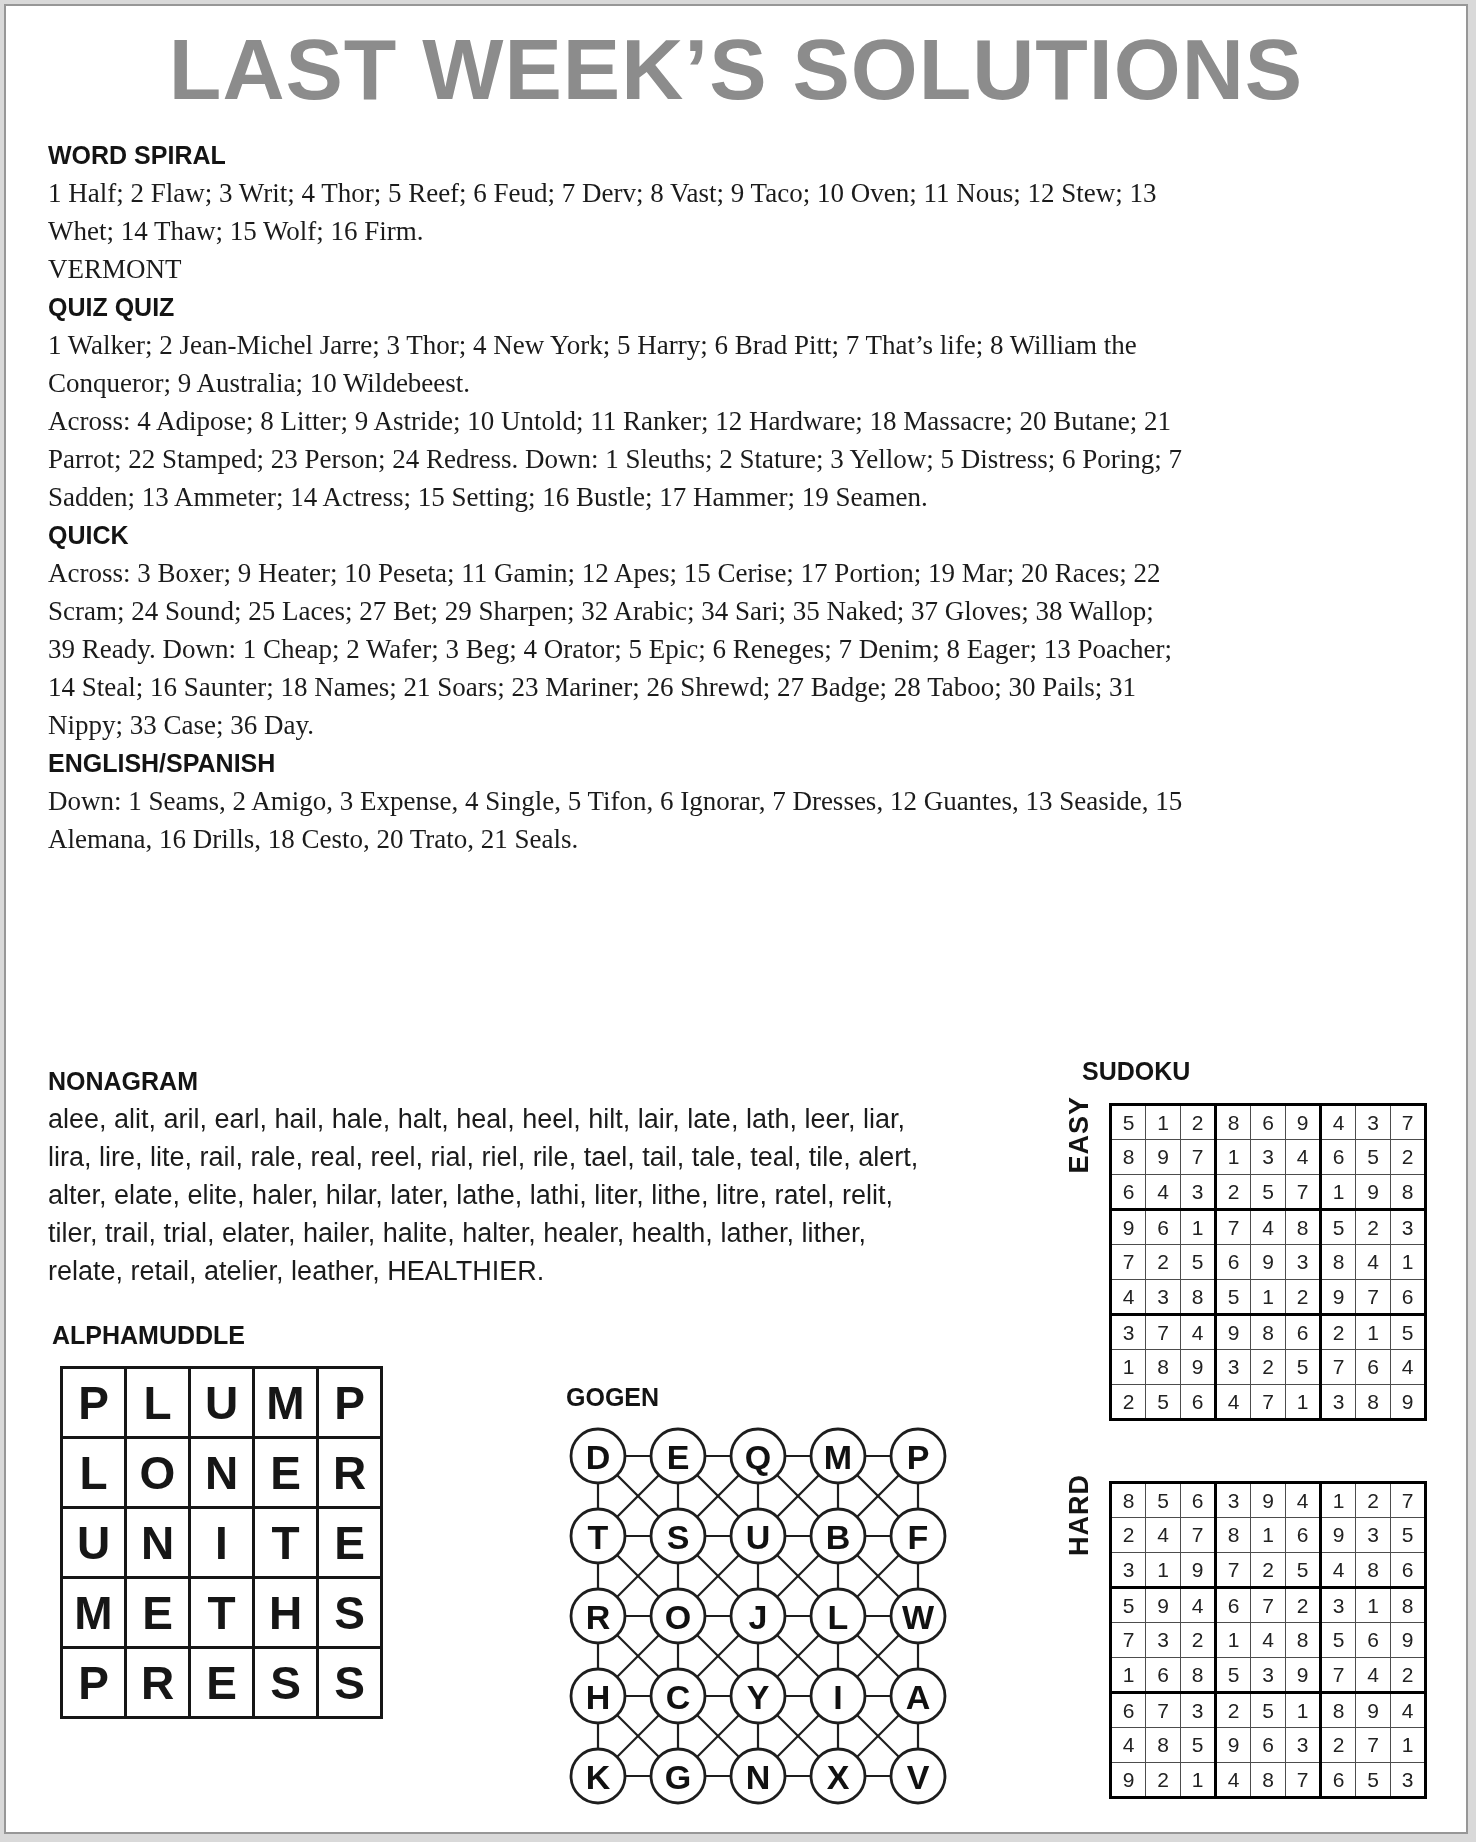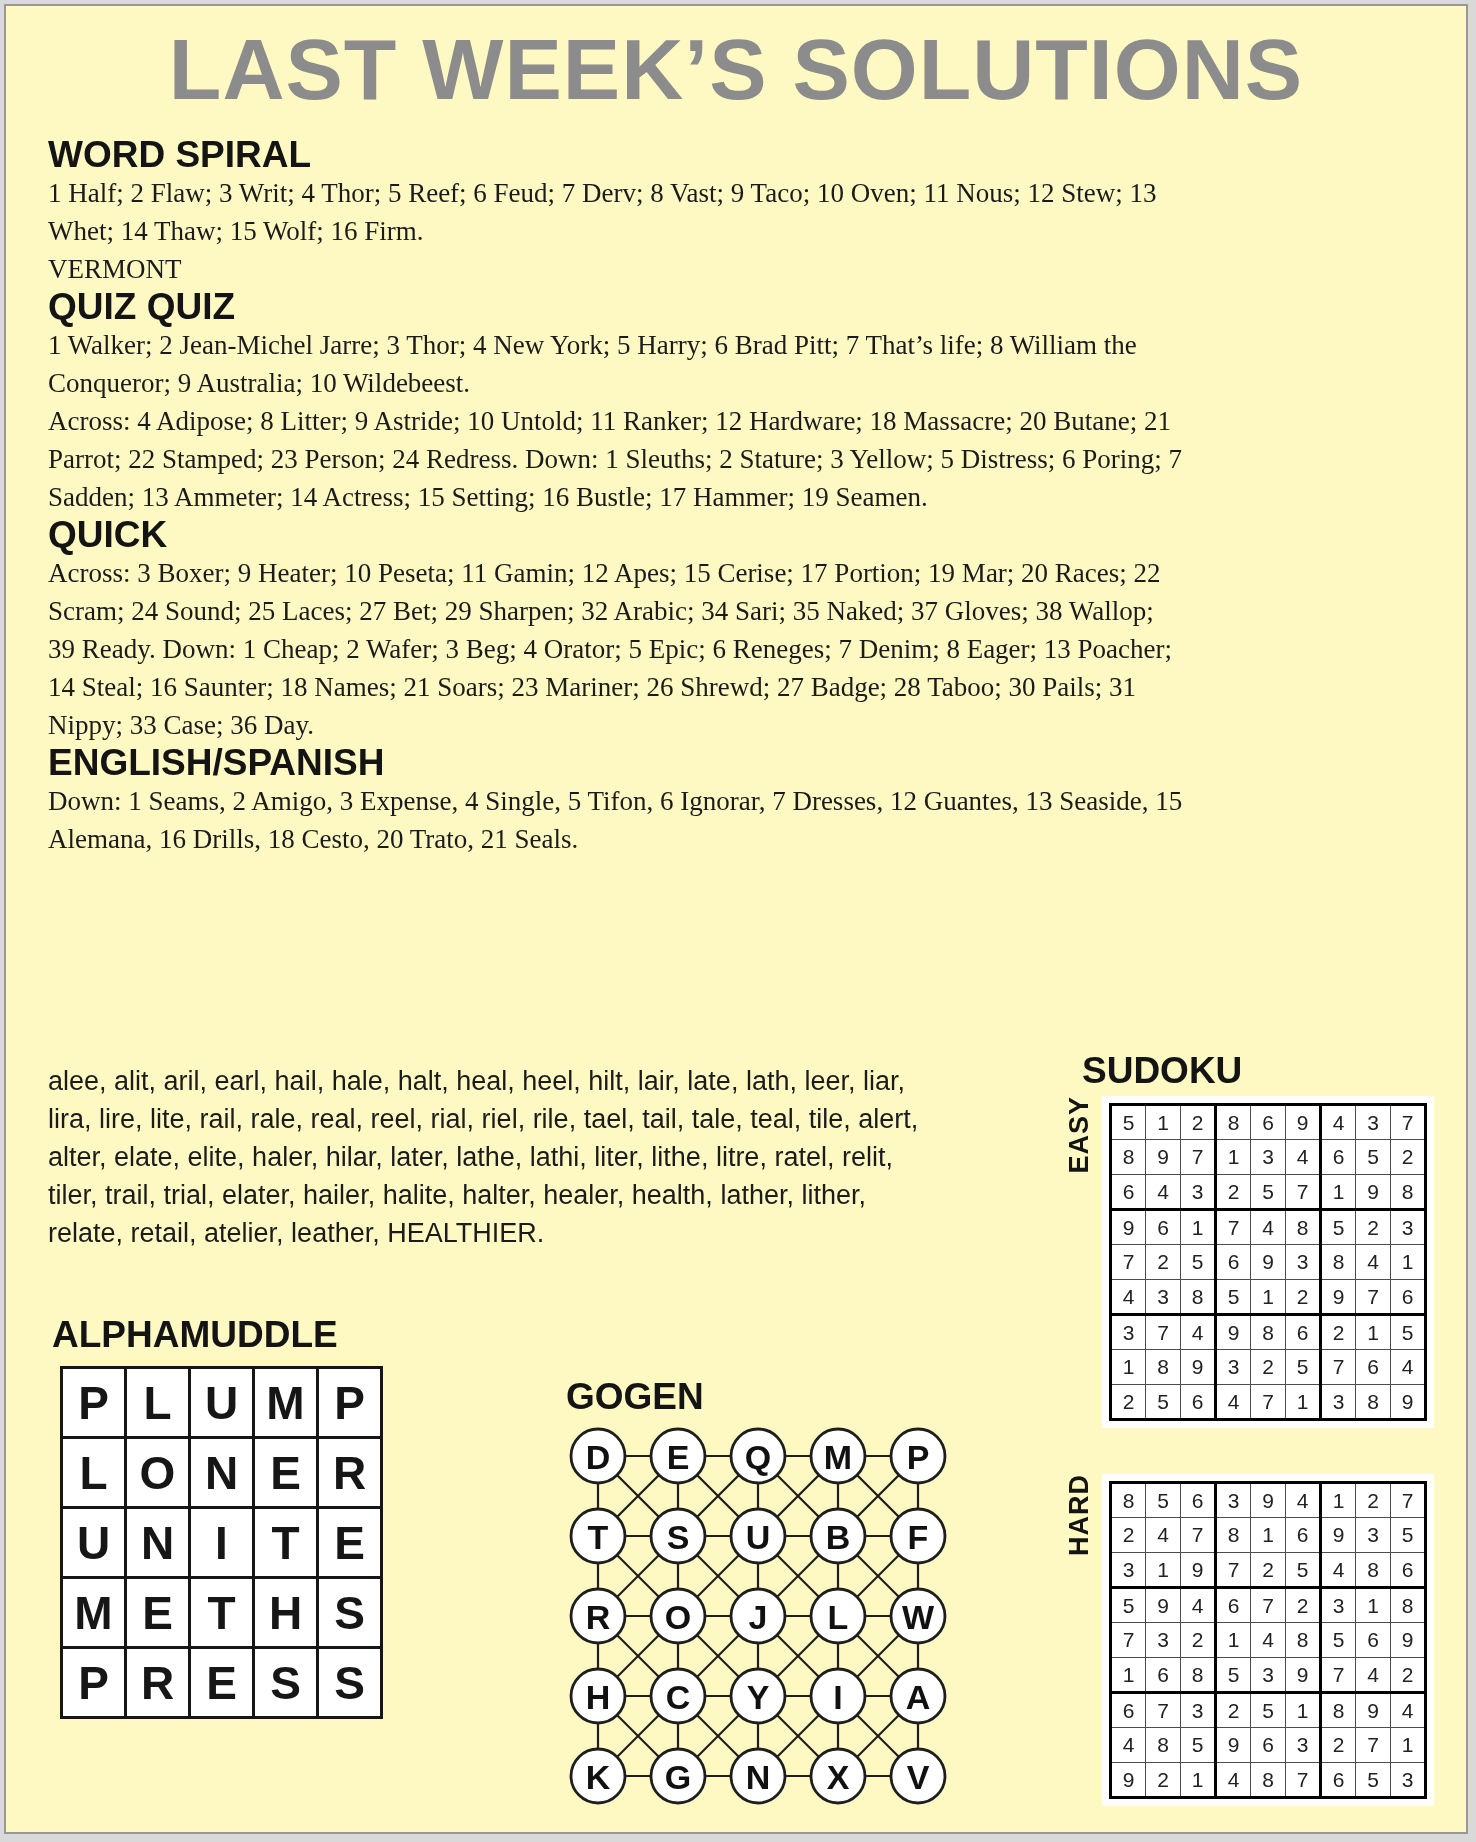--- a/index.html
+++ b/index.html
@@ -3,42 +3,42 @@
 <meta charset="utf-8">
 <style>
   * { box-sizing: border-box; }
   html, body { margin: 0; padding: 0; background: #d9d9d9; }
   .page {
     position: relative;
     margin: 4px;
     width: 1464px;
     height: 1830px;
     border: 2px solid #979797;
-    background: #fef9c3;
+    background: #ffffff;
     overflow: hidden;
     font-family: "Liberation Sans", "DejaVu Sans", sans-serif;
     color: #1b1b1b;
   }
   .page-title {
     margin: 20px 0 24px;
     text-align: center;
     font-size: 86px;
     line-height: 1;
     font-weight: bold;
     letter-spacing: 1px;
     color: #8c8c8c;
   }
   .text-block {
     margin: 0 0 0 42px;
     width: 1135px;
     font-size: 27px;
     line-height: 38px;
   }
   .text-block h2, .puzzle-heading {
-    font-size: 37px;
+    font-size: 25px;
     line-height: 38px;
     margin: 0;
     font-weight: bold;
     color: #141414;
   }
   .text-block p { margin: 0; font-family: Liberation Serif, serif; }
 
   .nonagram {
     position: absolute;
     left: 42px; top: 1056px;
@@ -121,20 +121,21 @@
       <h2>QUICK</h2>
       <p>Across: 3 Boxer; 9 Heater; 10 Peseta; 11 Gamin; 12 Apes; 15 Cerise; 17 Portion; 19 Mar; 20 Races; 22 Scram; 24 Sound; 25 Laces; 27 Bet; 29 Sharpen; 32 Arabic; 34 Sari; 35 Naked; 37 Gloves; 38 Wallop; 39 Ready. Down: 1 Cheap; 2 Wafer; 3 Beg; 4 Orator; 5 Epic; 6 Reneges; 7 Denim; 8 Eager; 13 Poacher; 14 Steal; 16 Saunter; 18 Names; 21 Soars; 23 Mariner; 26 Shrewd; 27 Badge; 28 Taboo; 30 Pails; 31 Nippy; 33 Case; 36 Day.</p>
     </section>
     <section>
       <h2>ENGLISH/SPANISH</h2>
       <p>Down: 1 Seams, 2 Amigo, 3 Expense, 4 Single, 5 Tifon, 6 Ignorar, 7 Dresses, 12 Guantes, 13 Seaside, 15 Alemana, 16 Drills, 18 Cesto, 20 Trato, 21 Seals.</p>
     </section>
   </div>
 
   <div class="nonagram">
+    <h2 class="puzzle-heading">NONAGRAM</h2>
     <p>alee, alit, aril, earl, hail, hale, halt, heal, heel, hilt, lair, late, lath, leer, liar, lira, lire, lite, rail, rale, real, reel, rial, riel, rile, tael, tail, tale, teal, tile, alert, alter, elate, elite, haler, hilar, later, lathe, lathi, liter, lithe, litre, ratel, relit, tiler, trail, trial, elater, hailer, halite, halter, healer, health, lather, lither, relate, retail, atelier, leather, HEALTHIER.</p>
   </div>
 
   <div class="sudoku-col">
     <h2 class="puzzle-heading">SUDOKU</h2>
     <div class="sudoku-block">
       <div class="side-label">EASY</div>
       <div class="sudoku-box">
         <table class="sudoku">
             <tbody>

